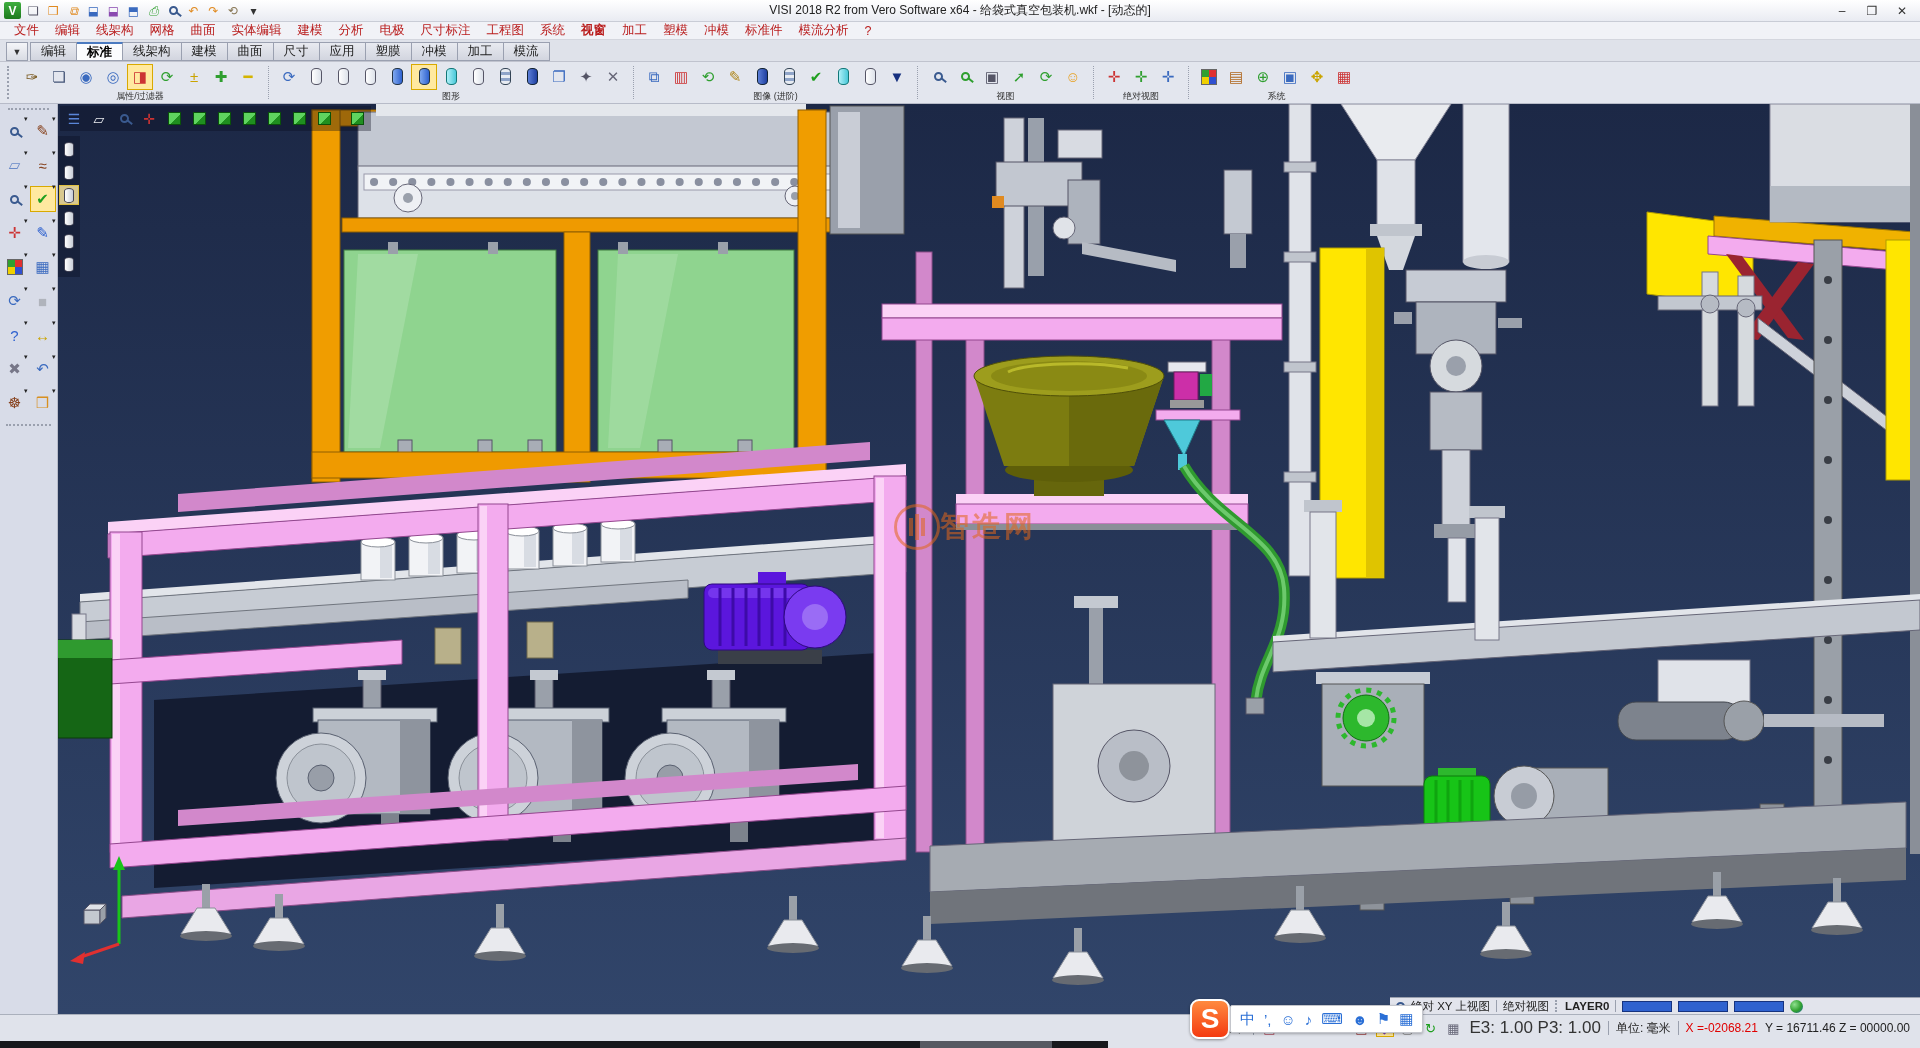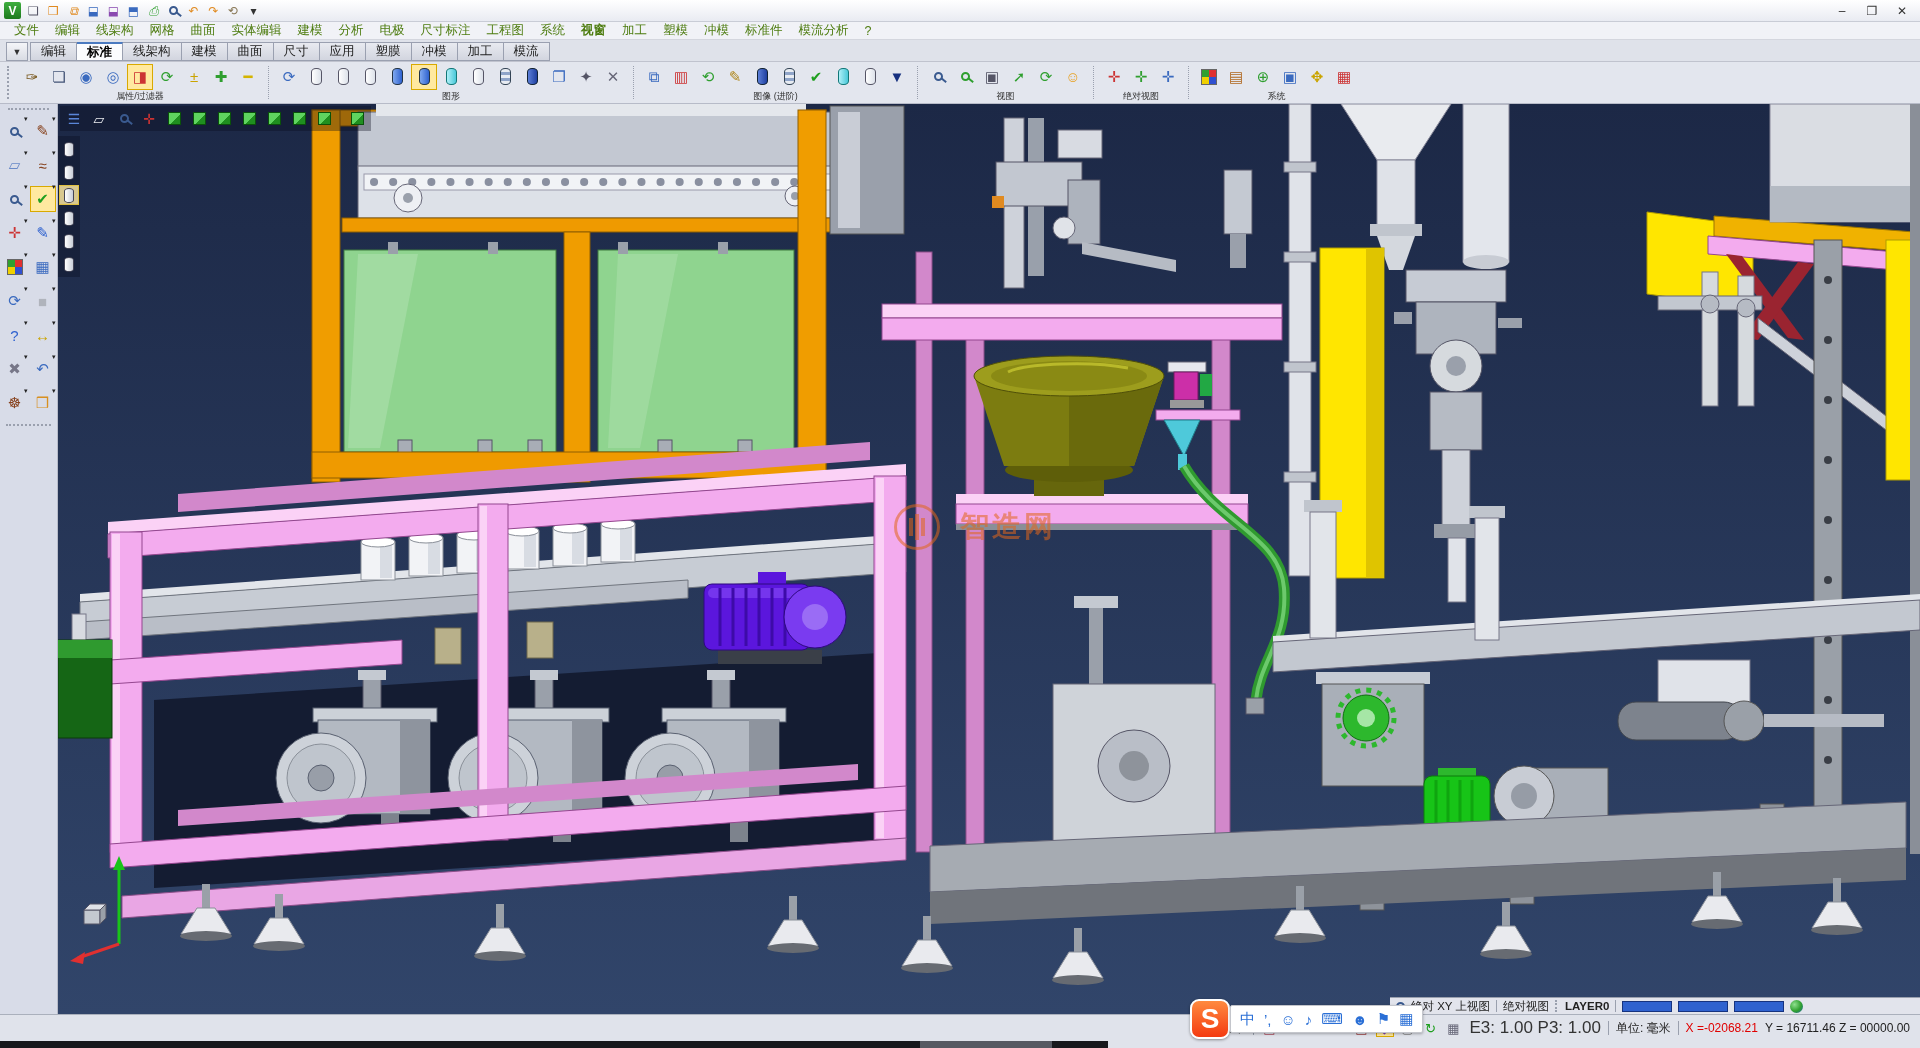--- a/index.html
+++ b/index.html
@@ -14,21 +14,21 @@
     font-weight:bold;font-size:12px;display:flex;align-items:center;justify-content:center;border-radius:2px;margin-right:4px;}
   .qbar{display:flex;align-items:center;gap:3px;}
   .qbi{width:17px;height:17px;display:flex;align-items:center;justify-content:center;font-size:12px;cursor:default;}
   .title-text{position:absolute;left:0;right:0;text-align:center;font-size:12px;color:#222;pointer-events:none;}
   .winbtns{margin-left:auto;display:flex;gap:2px;z-index:2;}
   .winbtn{width:28px;height:18px;display:flex;align-items:center;justify-content:center;font-size:12px;color:#333;}
 
   
   .menubar{position:absolute;left:0;top:22px;width:1920px;height:18px;background:#f1f2f7;
     border-bottom:1px solid #d4d6de;display:flex;align-items:center;padding-left:6px;}
-  .menu-item{font-size:12.5px;color:#4d7c0f;padding:0 8px;height:18px;display:flex;align-items:center;}
+  .menu-item{font-size:12.5px;color:#b91c1c;padding:0 8px;height:18px;display:flex;align-items:center;}
 
   
   .tabbar{position:absolute;left:0;top:40px;width:1920px;height:22px;background:#dfe2ea;
     display:flex;align-items:flex-end;padding-left:6px;border-bottom:1px solid #c0c3ce;}
   .tab-drop{width:22px;height:19px;border:1px solid #9aa0b0;background:linear-gradient(#f4f5f8,#d9dce4);
     display:flex;align-items:center;justify-content:center;font-size:9px;color:#333;margin-right:2px;}
   .tab{font-size:12.5px;color:#222;height:19px;padding:0 10px;border:1px solid #9aa0b0;border-left-width:0;
     background:linear-gradient(#e8eaf0,#d2d5df);display:flex;align-items:center;}
   .tab:first-of-type{border-left-width:1px;}
   .tab.active{background:#fbfcfe;border-top:2px solid #4a7ac0;color:#000;font-weight:bold;}
@@ -77,21 +77,21 @@
   .vpt{width:22px;height:22px;display:flex;align-items:center;justify-content:center;font-size:14px;}
   .vpt i{font-style:normal;display:flex;align-items:center;justify-content:center;}
   .vpt.gap{margin-left:8px;}
 
   .vp-sidebar{position:absolute;left:0;top:32px;width:22px;display:flex;flex-direction:column;gap:3px;
     background:rgba(8,12,28,.35);padding:3px 0;align-items:center;}
   .vps{width:20px;height:20px;display:flex;align-items:center;justify-content:center;border:1px solid transparent;}
   .vps i{font-style:normal;display:flex;}
   .vps.hl{background:#d8c890;border:1px solid #e0c040;}
 
-  .watermark{position:absolute;left:836px;top:400px;display:flex;align-items:center;gap:20px;opacity:.55;pointer-events:none;}
+  .watermark{position:absolute;left:836px;top:400px;display:flex;align-items:center;gap:0;opacity:.55;pointer-events:none;}
   .wm-logo{width:46px;height:46px;border:3px solid #e2661a;border-radius:50%;display:flex;align-items:center;justify-content:center;gap:2px;}
   .wm-logo b{width:4px;background:#e2661a;display:block;}
   .wm-text{font-size:29px;font-weight:bold;color:#e2661a;letter-spacing:3px;}
 
   
   .layerbar{position:absolute;left:1390px;top:997px;width:530px;height:17px;background:#e2e4ec;
     border-top:1px solid #9aa0ae;display:flex;align-items:center;font-size:11.5px;color:#222;gap:6px;padding:0 6px;}
   .lb-sep{width:0;height:12px;border-left:1px solid #9aa0ae;}
   .lb-grip{width:4px;height:12px;border-left:2px dotted #9aa0ae;}
   .lb-meter{width:50px;height:11px;background:#2f62cf;border:1px solid #16337f;}
@@ -122,20 +122,21 @@
     display:flex;align-items:center;gap:9px;padding:0 9px;font-size:15px;color:#2a6fd6;border-radius:2px;}
   .ime-bar span{display:flex;align-items:center;}
 </style>
 </head>
 <body>
 
 <div class="app">
 
   <div class="titlebar">
     <span class="visi-logo">V</span>
+    <span class="title-text">VISI 2018 R2 from Vero Software x64 - 给袋式真空包装机.wkf - [动态的]</span>
     <span class="qbar">
 
     <span class="qbi">
           <i style="color: rgb(85, 85, 102);">❏</i>
         </span>
         <span class="qbi">
           <i style="color: rgb(224, 138, 32);">❒</i>
         </span>
         <span class="qbi">
           <i style="color: rgb(224, 138, 32);">⧉</i>

